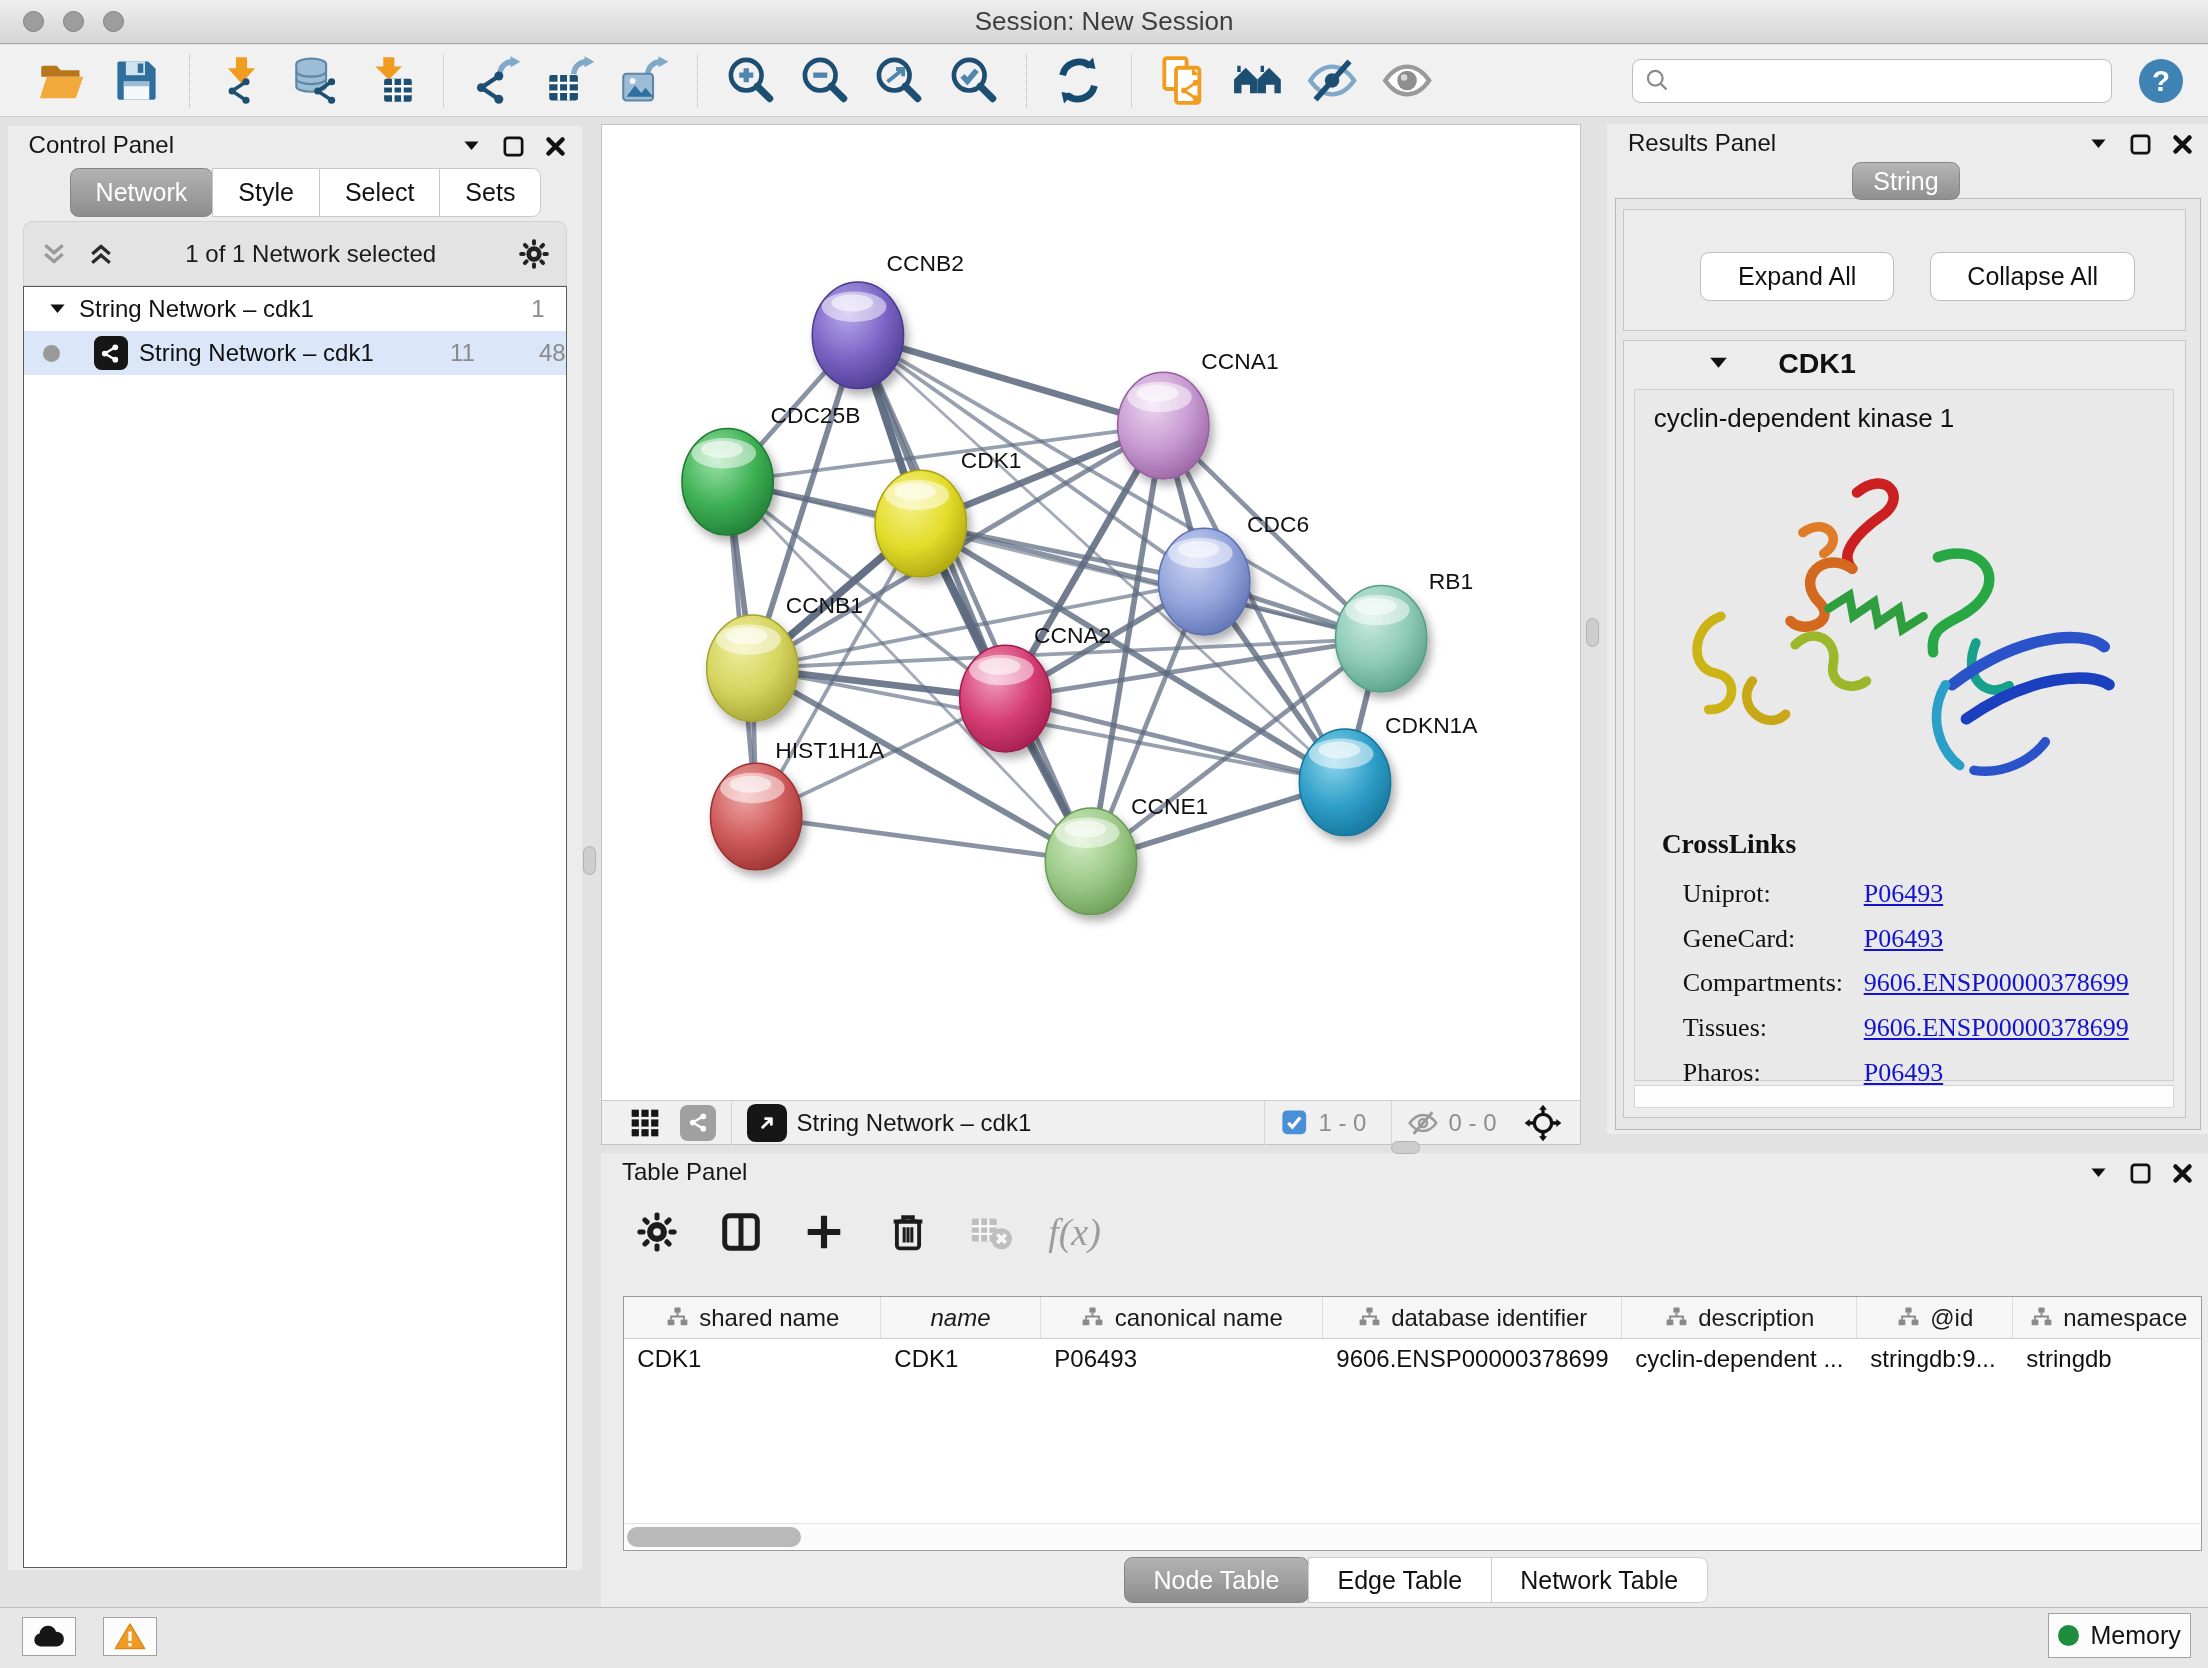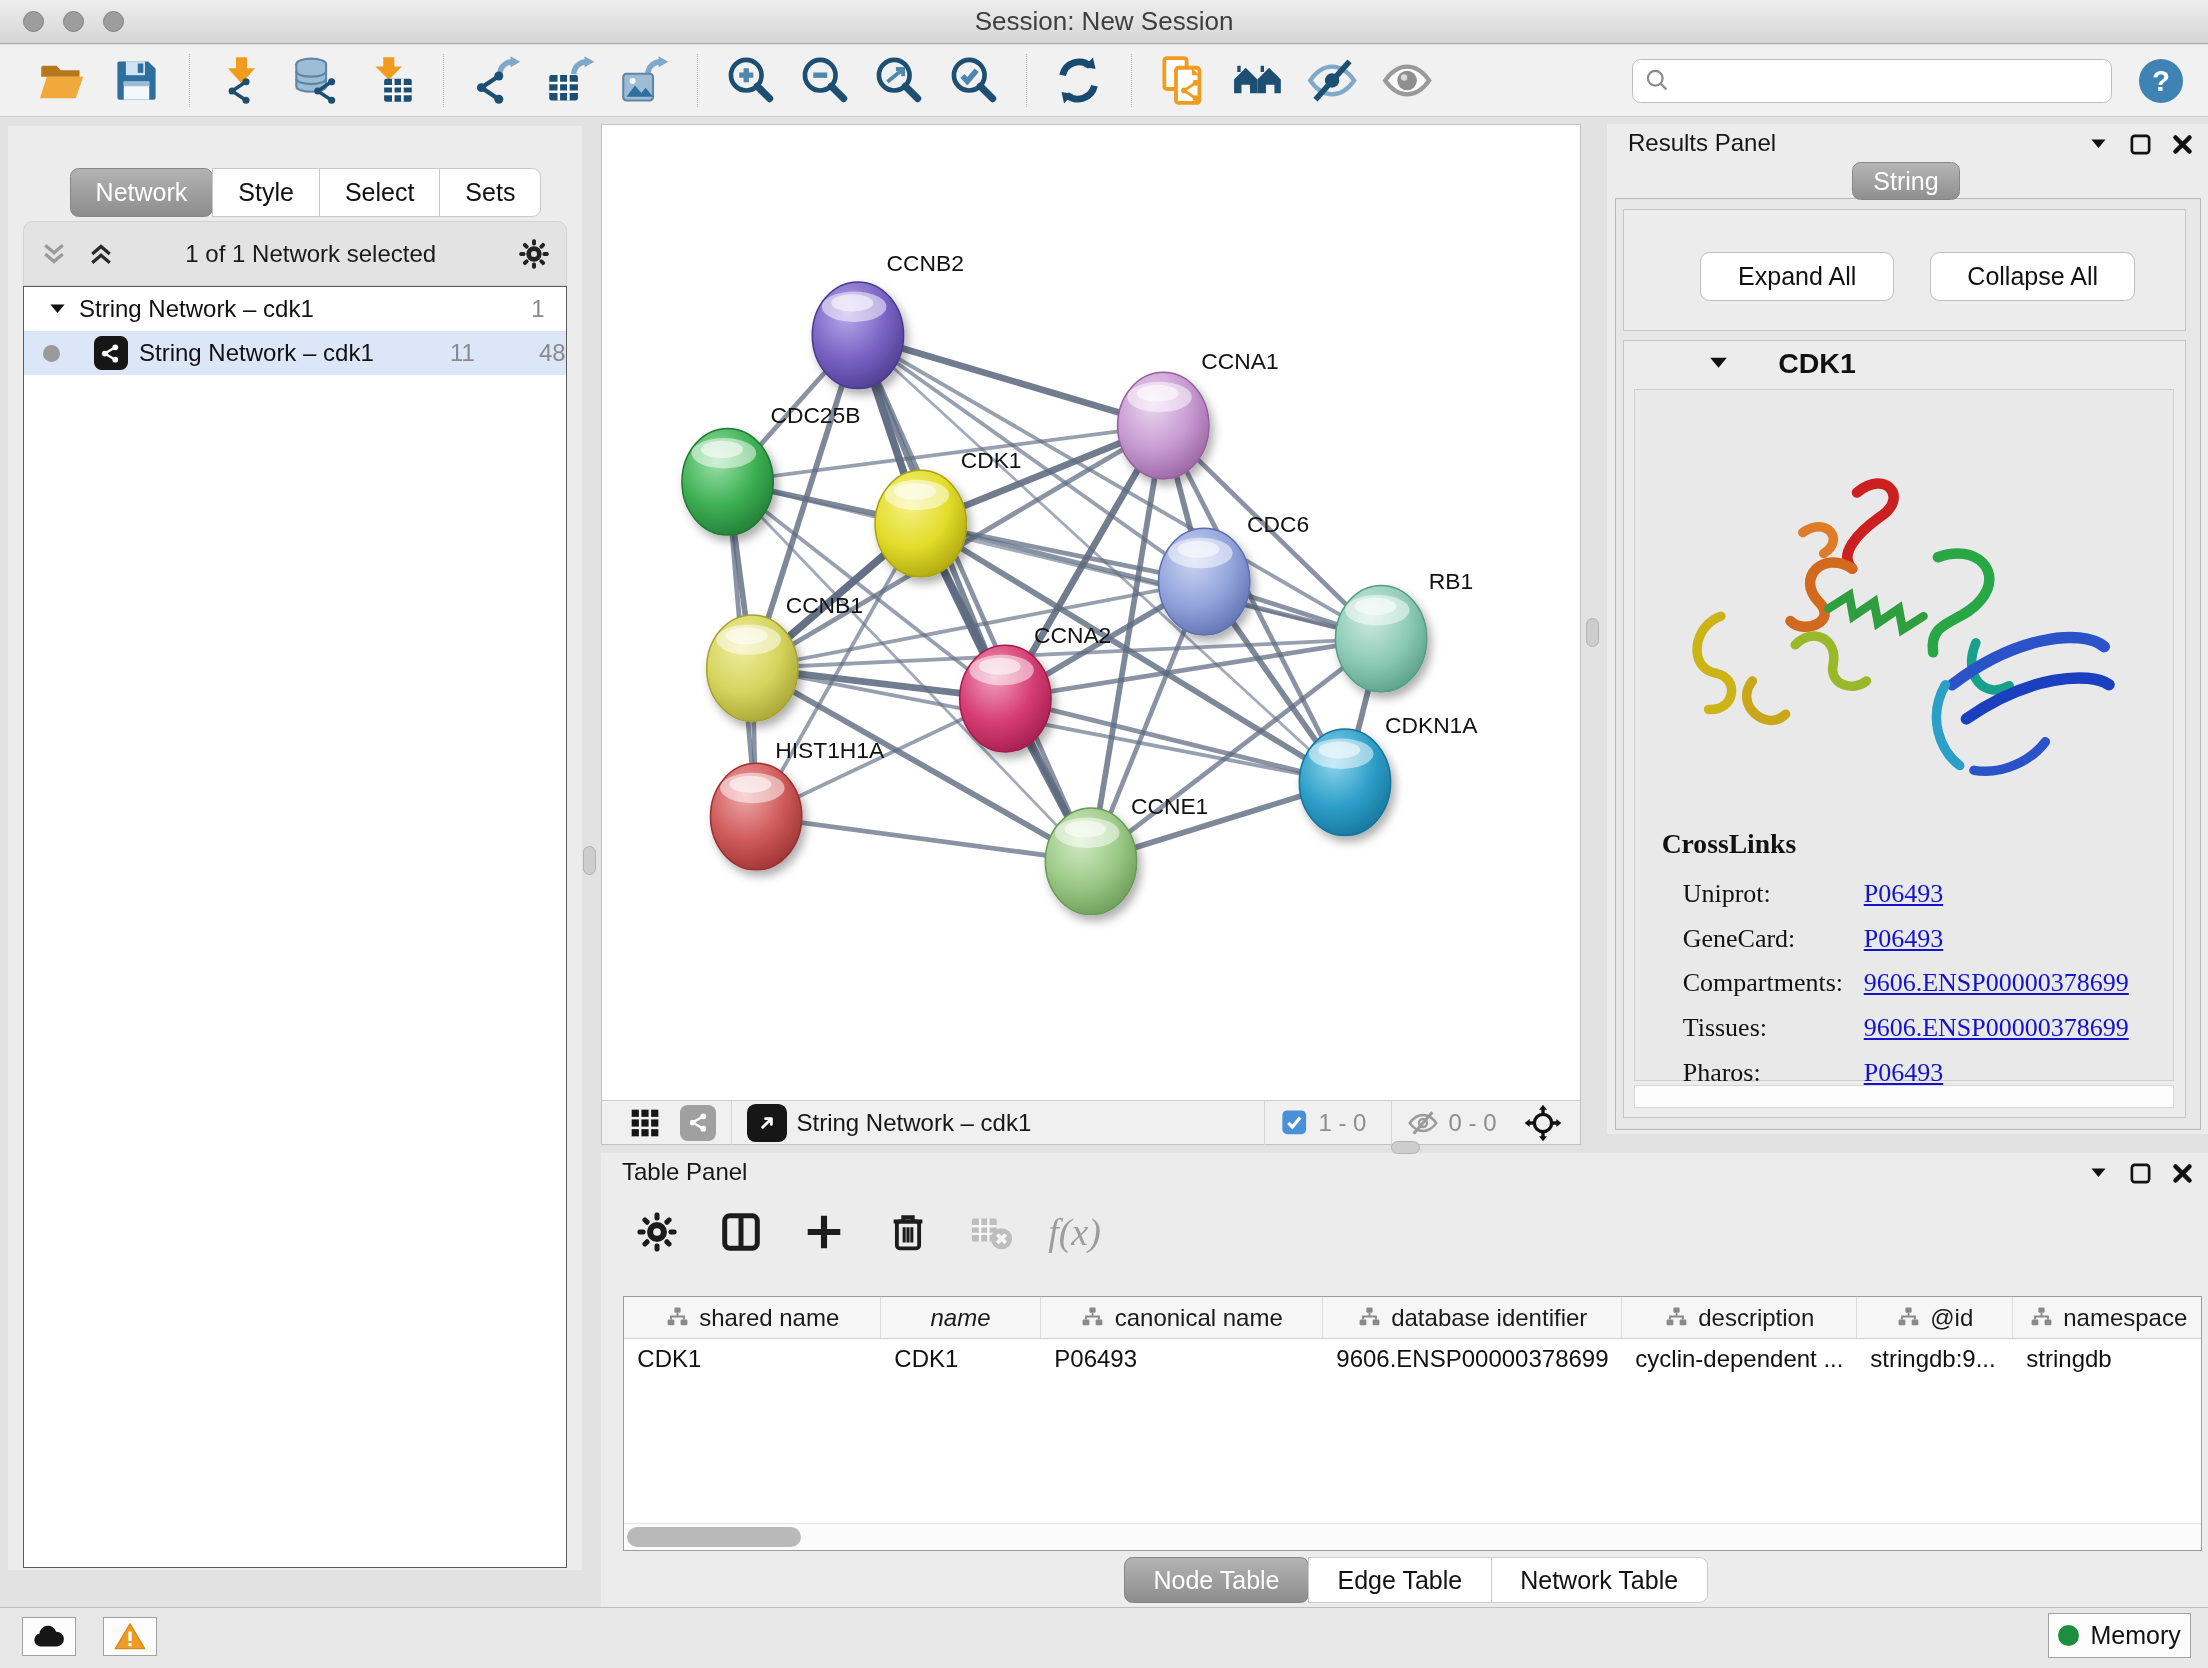--- a/index.html
+++ b/index.html
@@ -294,20 +294,40 @@
         <line x1="15" y1="15" x2="20" y2="20" stroke="#8a8a8a" stroke-width="2"></line>
       </svg>
     <input value="" style="">
   </div>
   <div class="helpbtn">
       <span>?</span>
     </div>
 </div>
 
 <div class="control">
+  <div class="phead">
+    <span class="ptitle">Control Panel</span>
+    <span class="winbtns">
+      <span class="wb">
+          <svg width="17" height="11.4" viewBox="0 0 12 8">
+            <path d="M1 1h10L6 7z" fill="#111"></path>
+          </svg>
+        </span>
+      <span class="wb">
+          <svg width="23" height="23" viewBox="0 0 12 12">
+            <rect x="1.5" y="1.5" width="9" height="9" rx="1.5" fill="none" stroke="#111" stroke-width="1.4"></rect>
+          </svg>
+        </span>
+      <span class="wb">
+          <svg width="21" height="21" viewBox="0 0 12 12">
+            <path d="M2 2l8 8M10 2l-8 8" stroke="#111" stroke-width="2.6" stroke-linecap="round"></path>
+          </svg>
+        </span>
+    </span>
+  </div>
   <div class="tabs" id="cp-tabs">
       <div class="tab sel">Network</div>
       <div class="tab">Style</div>
       <div class="tab">Select</div>
       <div class="tab">Sets</div>
     </div>
   <div class="cstrip">
     <span class="chev">
         <svg viewBox="0 0 24 24" width="30" height="30">
           <path d="M5 5l7 6 7-6M5 12l7 6 7-6" fill="none" stroke="#9a9a9a" stroke-width="2.6"></path>
@@ -720,20 +740,21 @@
     <div class="secbox">
       <div class="sechead">
         <span style="margin-left:84px">
             <svg width="21" height="13.3" viewBox="0 0 12 8">
               <path d="M1 1h10L6 7z" fill="#111"></path>
             </svg>
           </span>
         <span class="secname">CDK1</span>
       </div>
       <div class="innerbox">
+        <div class="desc">cyclin-dependent kinase 1</div>
         <div class="protein" id="protein">
 <svg width="487" height="371" viewBox="0 0 512 390">
  <g fill="none" stroke-linecap="round">
   <path d="M205,50 c30,-25 55,5 25,25 c-25,18 -45,40 -30,55" stroke="#cc2020" stroke-width="11"></path>
   <path d="M200,130 c-30,-20 -60,10 -35,35 c20,20 -15,35 -30,20" stroke="#d2691e" stroke-width="11"></path>
   <path d="M148,92 c25,-18 45,8 22,22" stroke="#e07b28" stroke-width="10"></path>
   <path d="M62,180 c-30,10 -35,55 -5,60 c25,5 20,40 -8,38" stroke="#cdb416" stroke-width="10"></path>
   <path d="M95,248 c-20,25 15,55 35,35" stroke="#c8a818" stroke-width="10"></path>
   <path d="M140,210 c20,-20 45,-5 40,20 c-5,22 20,30 35,18" stroke="#9ab82a" stroke-width="10"></path>
   <path d="M175,172 l22,-14 l4,22 l22,-15 l4,22 l22,-15 l4,22 l22,-14" stroke="#2f9e3f" stroke-width="9"></path>

